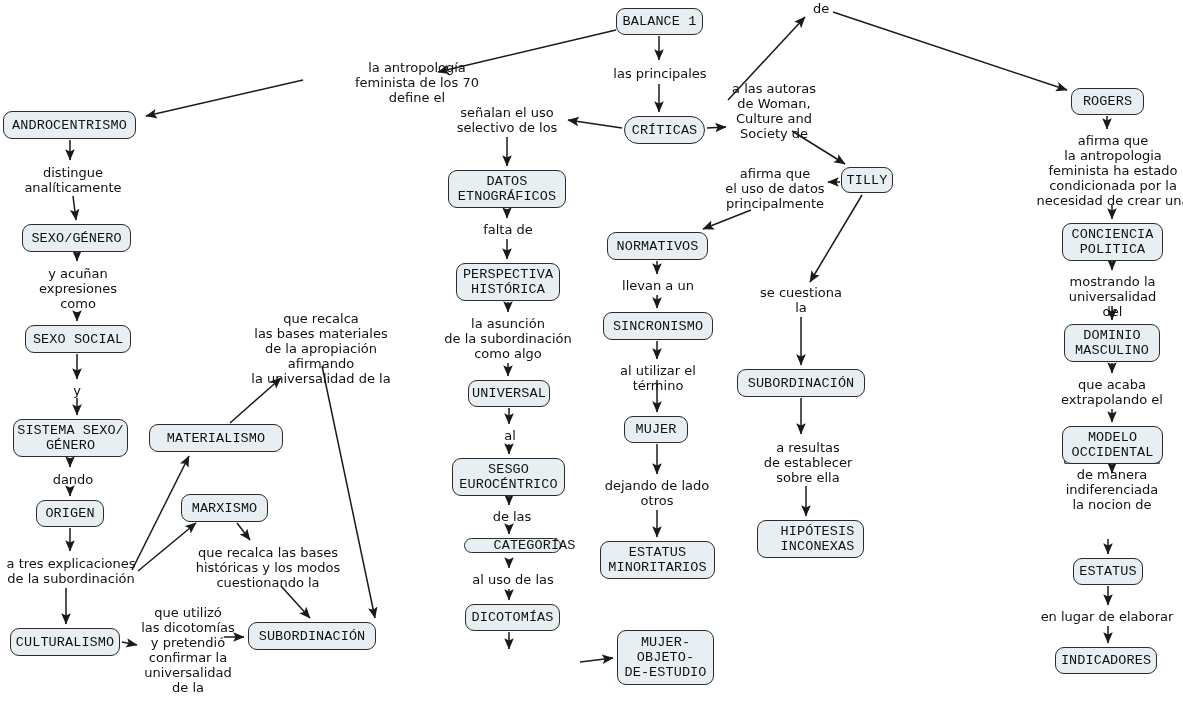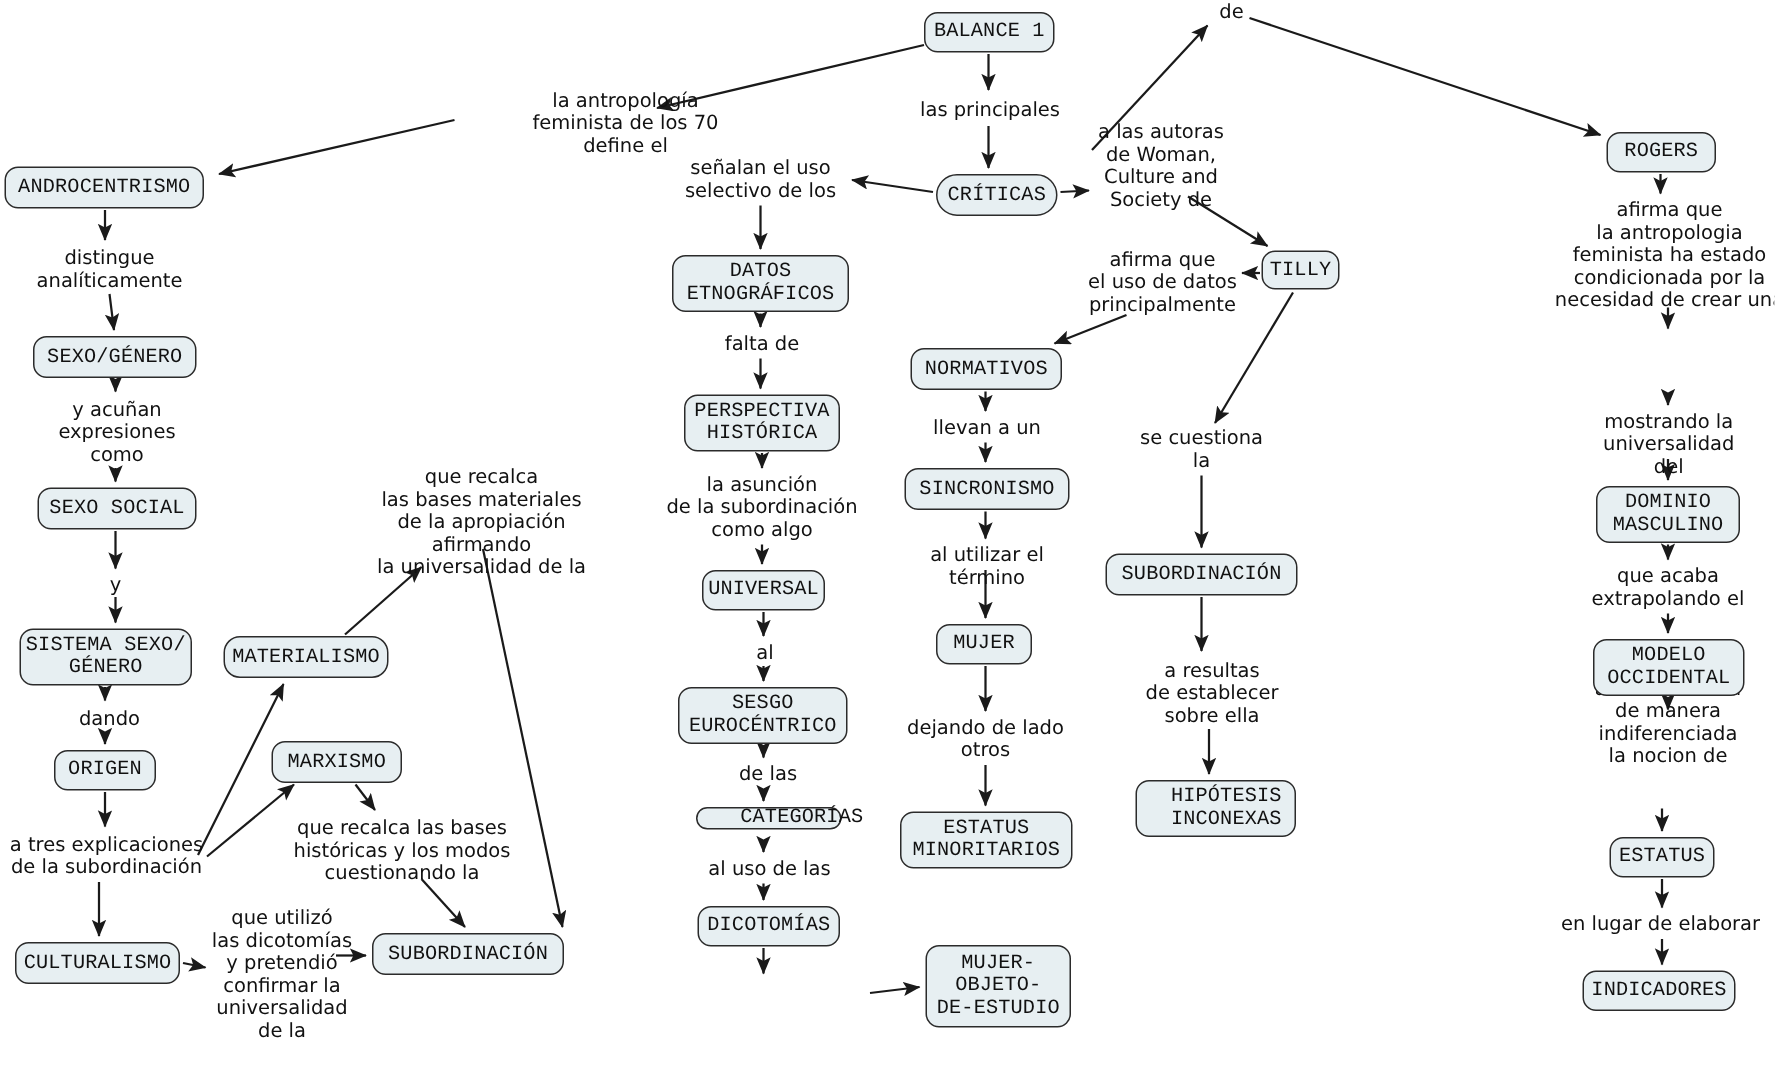--- a/index.html
+++ b/index.html
@@ -139,29 +139,31 @@
 
   <div class="node" style="left:616px;top:8px;width:87px;height:27px;">BALANCE 1</div>
   <div class="node" style="left:3px;top:111px;width:133px;height:28px;">ANDROCENTRISMO</div>
   <div class="node" style="left:624px;top:116px;width:81px;height:28px;border-radius:14px;">CRÍTICAS</div>
   <div class="node" style="left:1071px;top:88px;width:73px;height:27px;">ROGERS</div>
   <div class="node" style="left:841px;top:167px;width:52px;height:26px;">TILLY</div>
   <div class="node" style="left:448px;top:170px;width:118px;height:38px;">DATOS
 ETNOGRÁFICOS</div>
   <div class="node" style="left:22px;top:224px;width:109px;height:28px;">SEXO/GÉNERO</div>
   <div class="node" style="left:607px;top:232px;width:101px;height:28px;">NORMATIVOS</div>
+  <div class="node" style="left:1062px;top:223px;width:101px;height:38px;">CONCIENCIA
+POLITICA</div>
   <div class="node" style="left:456px;top:263px;width:104px;height:38px;">PERSPECTIVA
 HISTÓRICA</div>
   <div class="node" style="left:25px;top:325px;width:106px;height:28px;">SEXO SOCIAL</div>
   <div class="node" style="left:603px;top:312px;width:110px;height:28px;">SINCRONISMO</div>
   <div class="node" style="left:1064px;top:324px;width:96px;height:38px;">DOMINIO
 MASCULINO</div>
   <div class="node" style="left:737px;top:369px;width:128px;height:28px;">SUBORDINACIÓN</div>
   <div class="node" style="left:468px;top:380px;width:82px;height:27px;">UNIVERSAL</div>
-  <div class="node" style="left:149px;top:424px;width:110px;height:28px;border-radius:11px;">MATERIALISMO</div>
+  <div class="node" style="left:149px;top:424px;width:134px;height:28px;">MATERIALISMO</div>
   <div class="node" style="left:13px;top:419px;width:115px;height:38px;">SISTEMA SEXO/
 GÉNERO</div>
   <div class="node" style="left:624px;top:416px;width:64px;height:27px;">MUJER</div>
   <div class="node" style="left:1062px;top:426px;width:101px;height:38px;">MODELO
 OCCIDENTAL</div>
   <div class="node" style="left:452px;top:458px;width:113px;height:38px;">SESGO
 EUROCÉNTRICO</div>
   <div class="node" style="left:181px;top:494px;width:87px;height:28px;">MARXISMO</div>
   <div class="node" style="left:36px;top:500px;width:68px;height:27px;">ORIGEN</div>
   <div class="node" style="left:464px;top:538px;width:97px;height:15px;padding-left:44px;">CATEGORÍAS</div>

